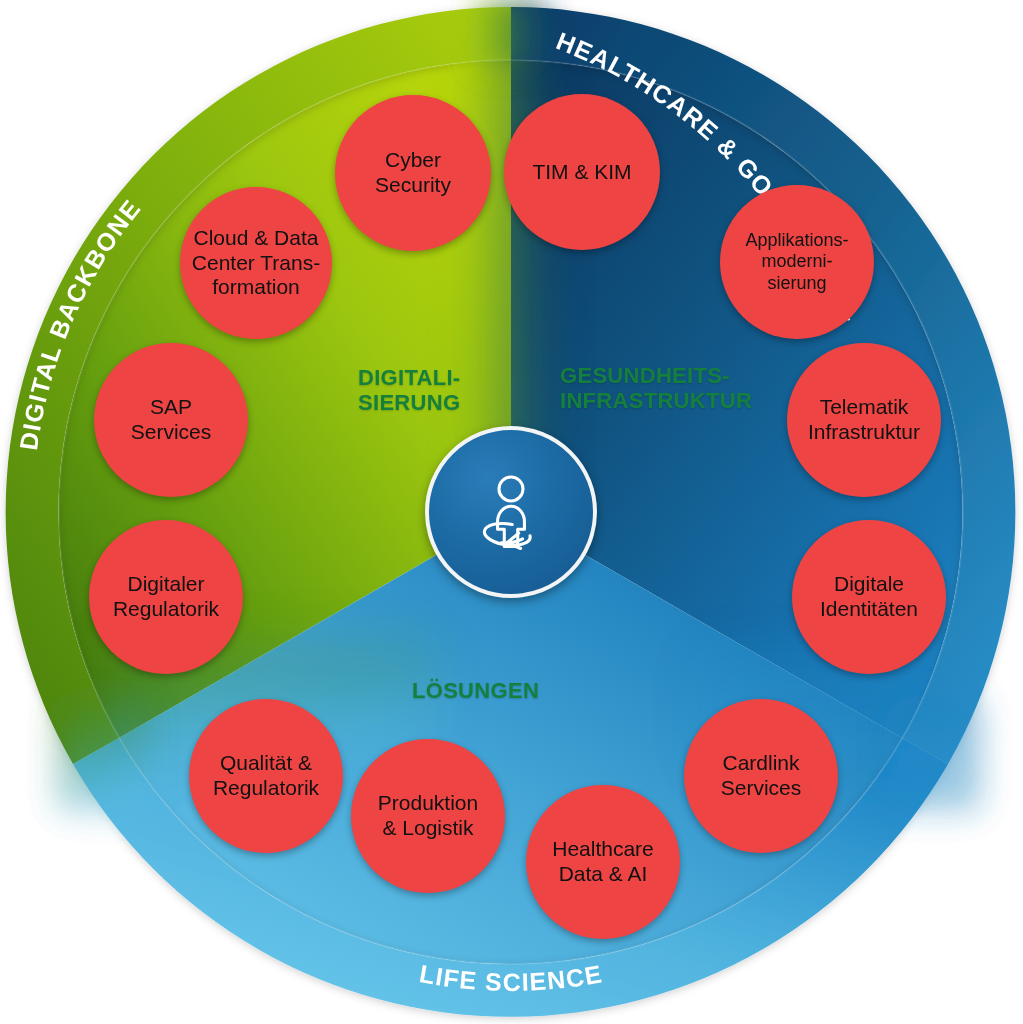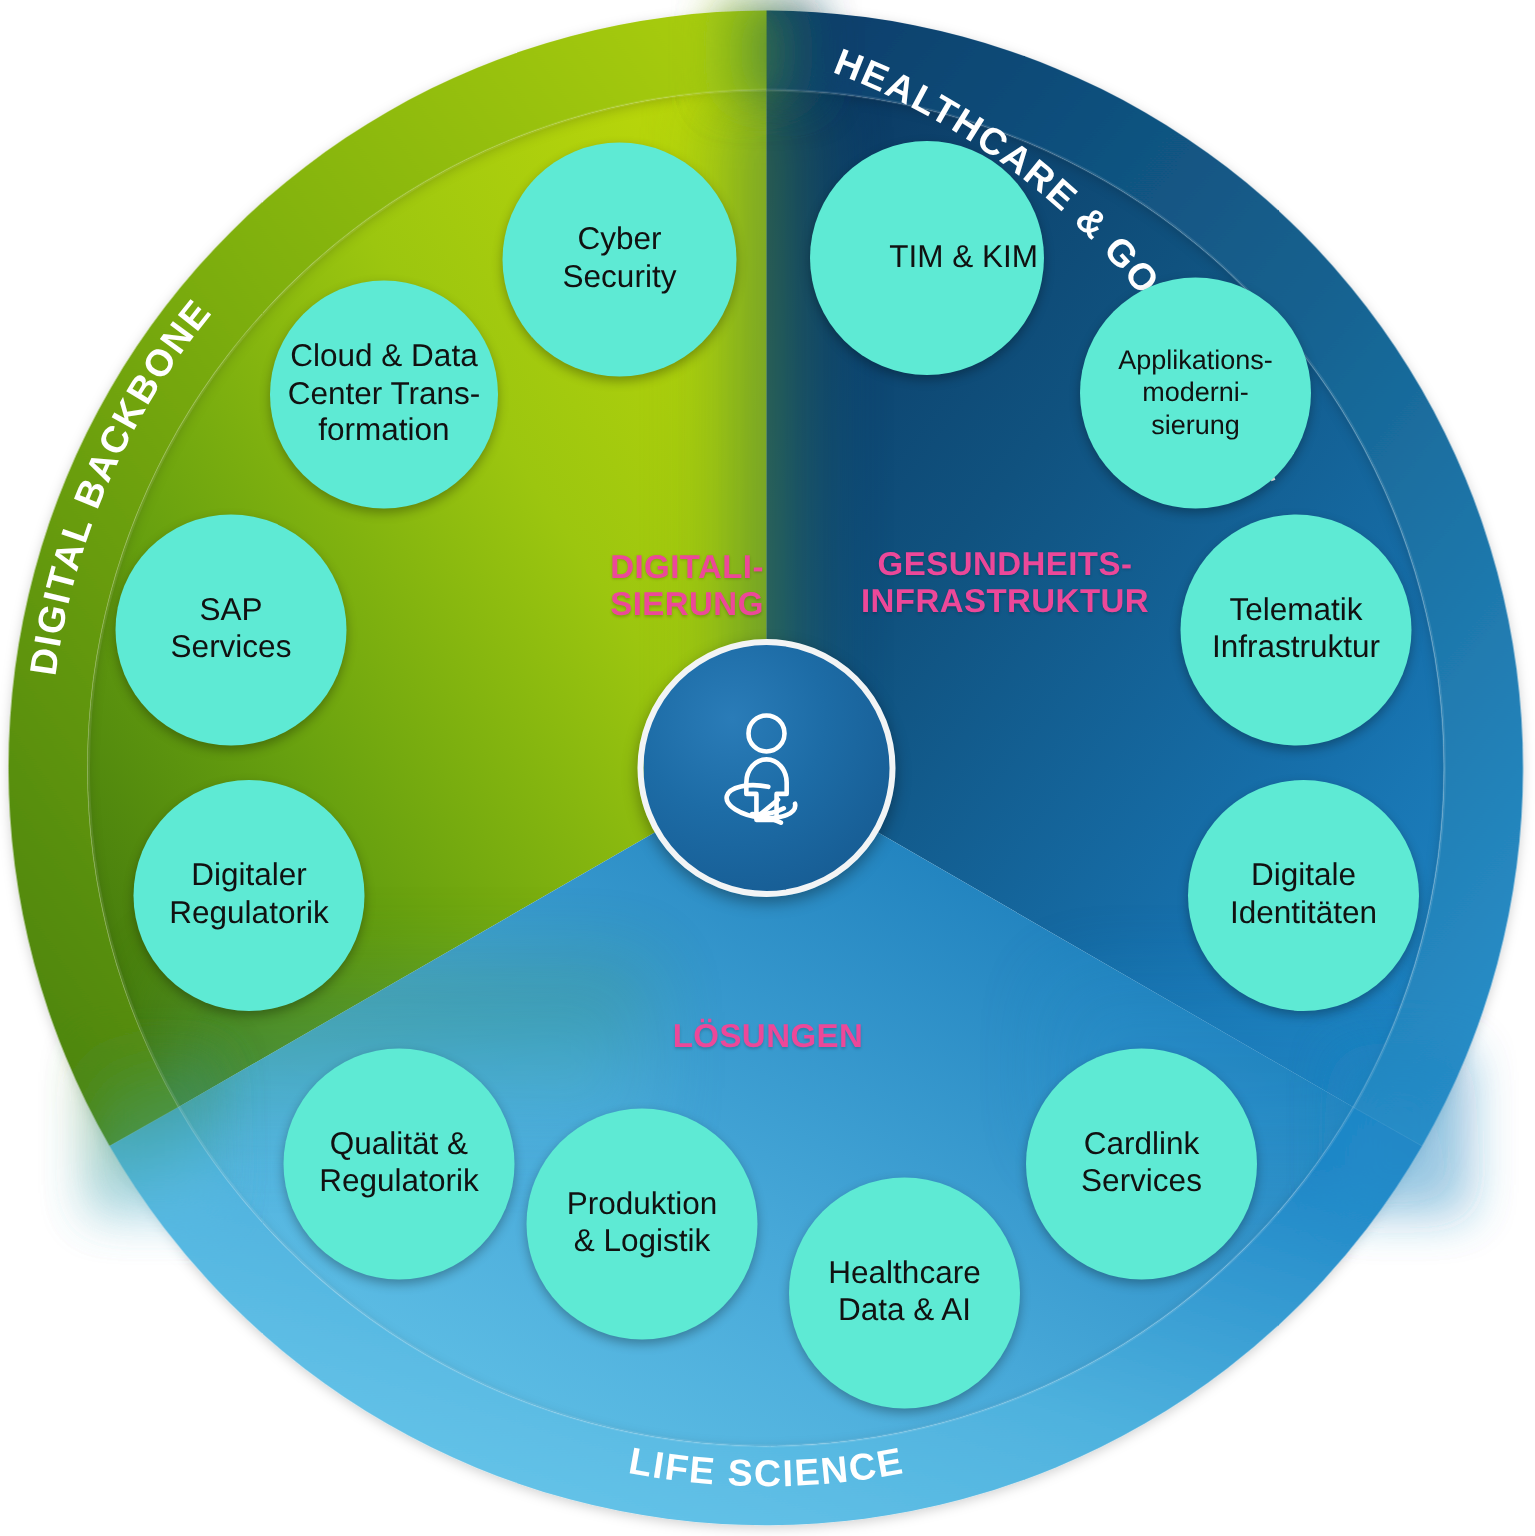--- a/index.html
+++ b/index.html
@@ -8,39 +8,38 @@
     font-family:"Liberation Sans","DejaVu Sans",sans-serif;
     position:relative;
   }
   #stage{position:absolute;left:0;top:0;width:1023px;height:1024px;}
   svg.wheel{position:absolute;left:0;top:0;width:1023px;height:1024px;}
 
   
   .bubble{
     position:absolute;
     border-radius:50%;
-    background:#5eead4;
+    background:#ef4444;
     box-shadow:0 3px 7px rgba(0,0,0,0.30);
     display:flex;align-items:center;justify-content:center;
     text-align:center;
     color:#111111;
     line-height:1.18;
     box-sizing:border-box;
     padding:4px;
   }
   .bubble span{display:block;white-space:pre-line;}
 
   
   .seclabel{
     position:absolute;
-    color:#ec4899;
+    color:#15803d;
     font-weight:bold;
     letter-spacing:.3px;
     line-height:1.14;
-    text-align:center;
     white-space:pre-line;
     text-shadow:0 1px 2px rgba(0,0,0,.18);
   }
 
   
   .hub{
     position:absolute;
     border-radius:50%;
     background:radial-gradient(circle at 36% 30%, #2a7cb8 0%, #1d6ca6 40%, #14568c 100%);
     border:4px solid #f2f4f5;
@@ -185,29 +184,29 @@
   <div id="bubbles">
       <div class="bubble" style="left: 335px; top: 95px; width: 156px; height: 156px; font-size: 21px;">
         <span>Cyber
 Security</span>
       </div>
       <div class="bubble" style="left: 180px; top: 187px; width: 152px; height: 152px; font-size: 21px;">
         <span>Cloud &amp; Data
 Center Trans-
 formation</span>
       </div>
-      <div class="bubble" style="left: 77px; top: 343px; width: 154px; height: 154px; font-size: 21px;">
+      <div class="bubble" style="left: 94px; top: 343px; width: 154px; height: 154px; font-size: 21px;">
         <span>SAP
 Services</span>
       </div>
       <div class="bubble" style="left: 89px; top: 520px; width: 154px; height: 154px; font-size: 21px;">
         <span>Digitaler
 Regulatorik</span>
       </div>
-      <div class="bubble" style="left: 540px; top: 94px; width: 156px; height: 156px; font-size: 21px; justify-content: flex-end;">
+      <div class="bubble" style="left: 504px; top: 94px; width: 156px; height: 156px; font-size: 21px;">
         <span>TIM &amp; KIM</span>
       </div>
       <div class="bubble" style="left: 720px; top: 185px; width: 154px; height: 154px; font-size: 18px;">
         <span>Applikations-
 moderni-
 sierung</span>
       </div>
       <div class="bubble" style="left: 787px; top: 343px; width: 154px; height: 154px; font-size: 21px; align-items: center;">
         <span>Telematik
 Infrastruktur</span>

